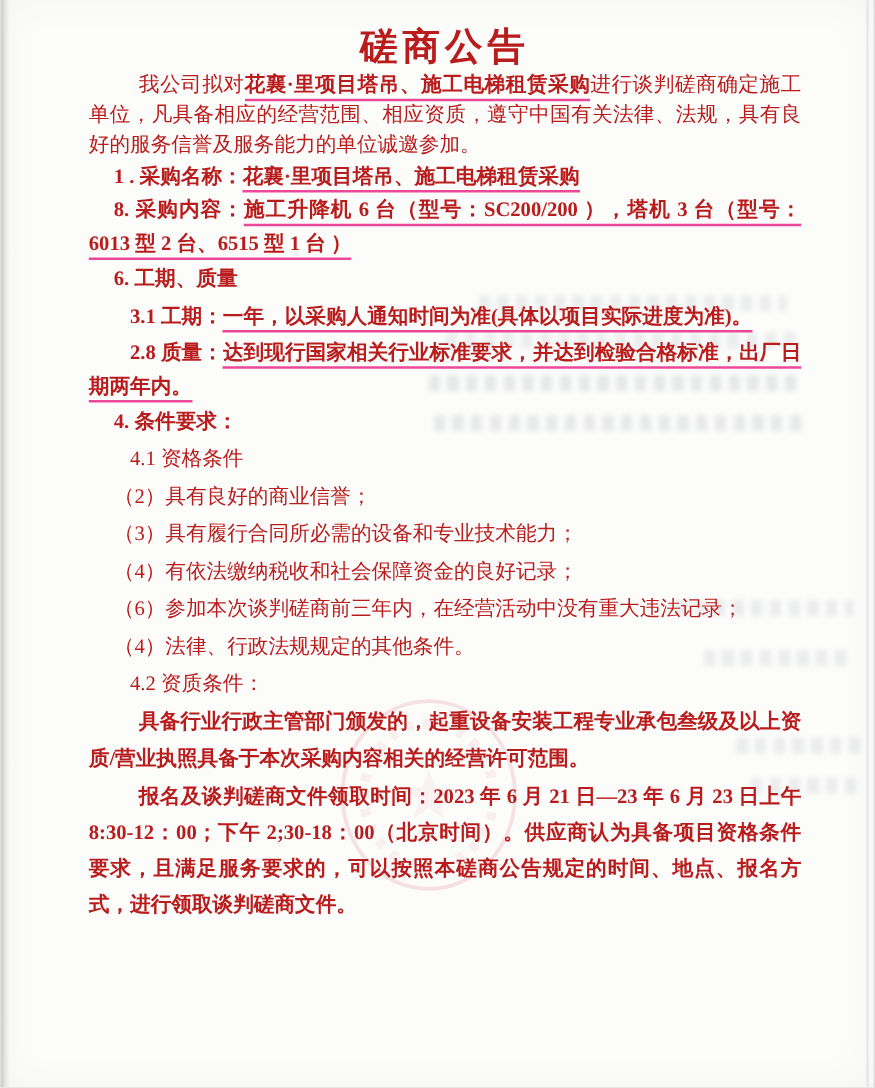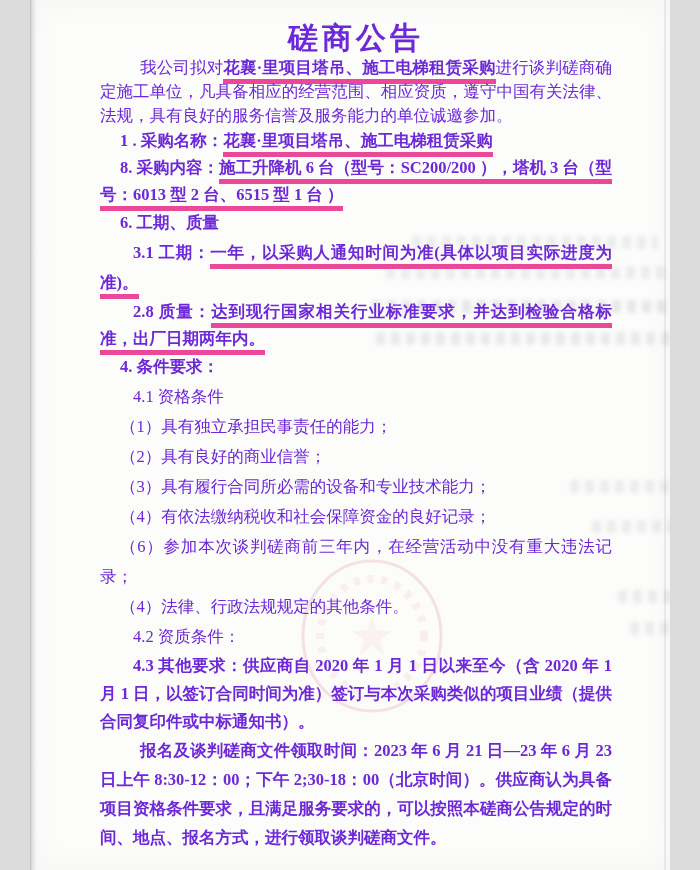--- a/index.html
+++ b/index.html
@@ -1,23 +1,23 @@
 <!DOCTYPE html>
 <html lang="zh"><head>
 <meta charset="utf-8">
 <style>
   html,body{margin:0;padding:0;background:#dcdcdc;}
   .page{
     position:relative;
-    width:640px;height:870px;
+    width:698px;height:870px;
     margin:0 auto;
     background:#fcfcfb;
     overflow:hidden;
     font-family:"Liberation Serif","DejaVu Serif",serif;
-    color:#6d28d9;
+    color:#b91c1c;
     box-shadow:inset 0 0 35px rgba(0,0,0,0.035);
   }
   
   .edge-left{position:absolute;left:0;top:0;width:7px;height:100%;
     background:linear-gradient(to right,#c6c6c6 0,#e7e7e7 45%,rgba(255,255,255,0) 100%);}
   .edge-right{position:absolute;right:4px;top:0;width:2px;height:100%;background:#e8e8ea;}
   .ghost{position:absolute;height:13px;border-radius:2px;filter:blur(2px);opacity:.2;
     background:repeating-linear-gradient(90deg,rgba(115,123,136,.6) 0 9px,rgba(115,123,136,0) 9px 15px);}
   .g1{left:382px;top:236px;width:246px;}
   .g2{left:356px;top:266px;width:282px;}
@@ -32,21 +32,21 @@
   
   .content{position:relative;padding:0 58px 0 70px;}
   .title{margin:20px 0 0;text-align:center;font-size:30px;line-height:36px;
     font-weight:bold;letter-spacing:4px;}
   p.para{margin:0;font-size:16.5px;text-align:justify;}
   .lh24{line-height:24px}.lh26{line-height:26px}.lh27{line-height:27px}
   .lh28{line-height:28px}.lh29{line-height:29px}.lh30{line-height:30px}
   .ind-a{text-indent:20px}.ind-b{text-indent:33px}.ind-c{text-indent:40px}
   .mt20{margin-top:20px}.mt4{margin-top:4px}
   .b{font-weight:bold;}
-  .u{border-bottom:5px solid #ec4899;padding-bottom:2px;}
+  .u{border-bottom:2px solid #ec4899;padding-bottom:2px;}
 </style>
 </head>
 <body>
 
 <div class="page">
 
   <div class="edge-left"></div>
   <div class="edge-right"></div>
 
   <div class="ghost g1"></div>
@@ -77,28 +77,27 @@
     <p class="para ind-a lh30 b">6. 工期、质量</p>
 
     <p class="para ind-b lh30"><span class="b">3.1 工期：</span><span class="b u">一年，以采购人通知时间为准(具体以项目实际进度为准)。</span></p>
 
     <p class="para ind-b lh27"><span class="b">2.8 质量：</span><span class="b u">达到现行国家相关行业标准要求，并达到检验合格标准，出厂日期两年内。</span></p>
 
     <p class="para ind-a lh30 b">4. 条件要求：</p>
 
     <p class="para ind-b lh30">4.1 资格条件</p>
 
-    <p class="para ind-a lh30">（1）具有独立承担民事责任的能力；</p>
     <p class="para ind-a lh30">（2）具有良好的商业信誉；</p>
     <p class="para ind-a lh30">（3）具有履行合同所必需的设备和专业技术能力；</p>
     <p class="para ind-a lh30">（4）有依法缴纳税收和社会保障资金的良好记录；</p>
     <p class="para ind-a lh30">（6）参加本次谈判磋商前三年内，在经营活动中没有重大违法记录；</p>
     <p class="para ind-a lh30">（4）法律、行政法规规定的其他条件。</p>
 
     <p class="para ind-b lh30">4.2 资质条件：</p>
 
+    <p class="para ind-c lh30 b">具备行业行政主管部门颁发的，起重设备安装工程专业承包叁级及以上资质/营业执照具备于本次采购内容相关的经营许可范围。</p>
 
-    <p class="para ind-b lh28"><span class="b">4.3 其他要求：</span><span class="b">供应商自 2020 年 1 月 1 日以来至今（含 2020 年 1 月 1 日，以签订合同时间为准）签订与本次采购类似的项目业绩（提供合同复印件或中标通知书）。</span></p>
 
     <p class="para ind-c lh29 b mt4">报名及谈判磋商文件领取时间：2023 年 6 月 21 日—23 年 6 月 23 日上午 8:30-12：00；下午 2;30-18：00（北京时间）。供应商认为具备项目资格条件要求，且满足服务要求的，可以按照本磋商公告规定的时间、地点、报名方式，进行领取谈判磋商文件。</p>
 
   </div>
 </div>
 
 </body></html>

